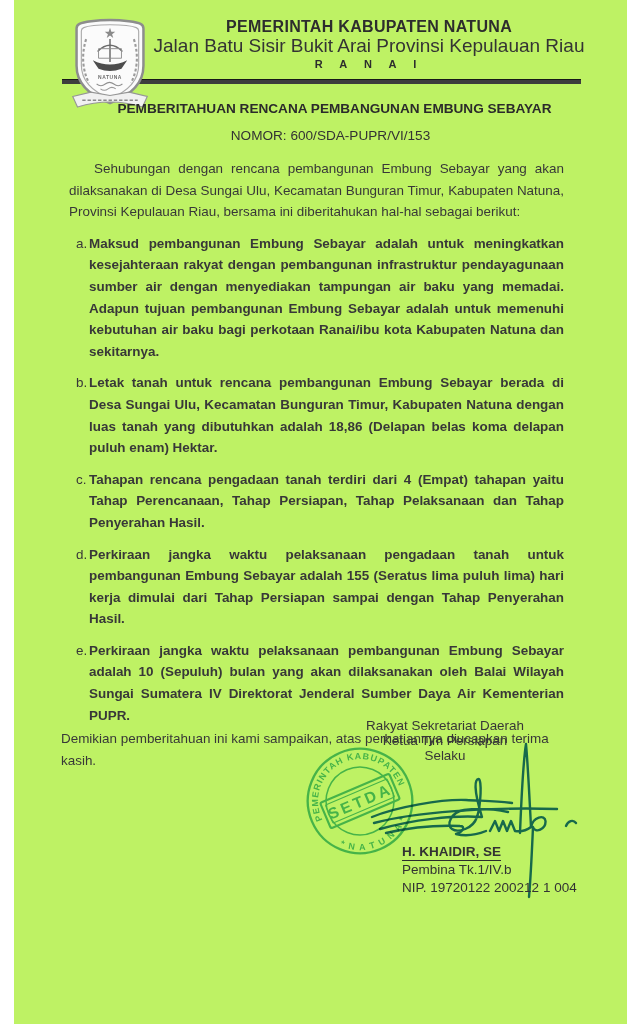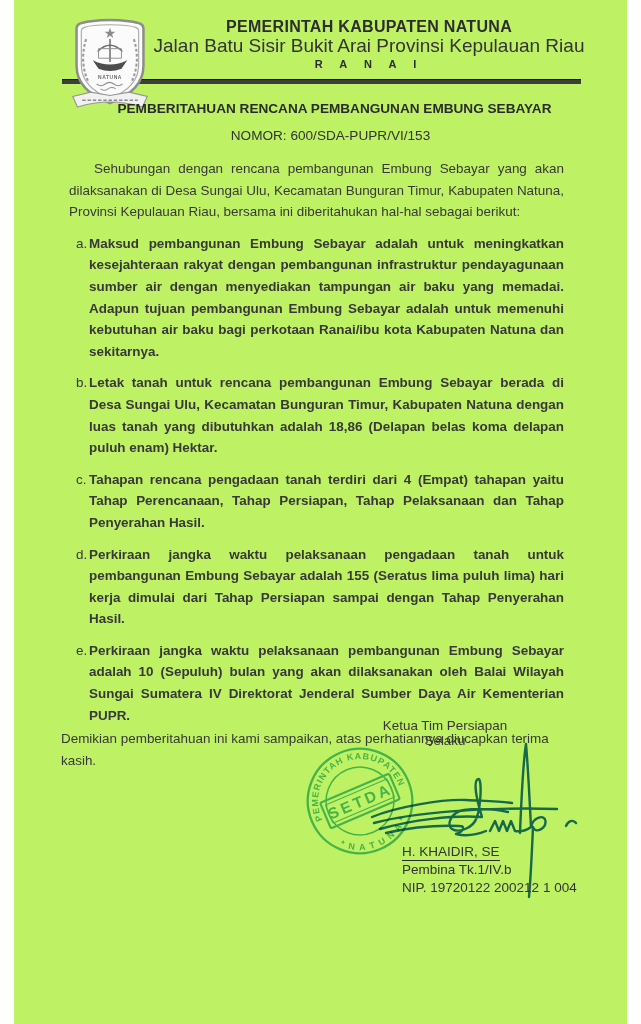--- a/index.html
+++ b/index.html
@@ -25,21 +25,21 @@
   .intro{margin-top:15px;text-indent:25px;text-align:justify;}
   .list{margin-top:6px;}
   .item{display:flex;margin-top:10px;padding-left:15px;}
   .item-label{flex:none;width:13px;}
   .item-text{flex:1;text-align:justify;font-weight:bold;}
   .closing{margin-top:13px;text-align:left;}
   
   .sig-date{position:absolute;top:698px;left:306px;width:250px;text-align:center;font-size:13.4px;color:#373737;}
   .sig-role{position:absolute;top:719px;left:276px;width:310px;text-align:center;font-size:13.4px;line-height:14.9px;color:#373737;}
   .sig-id{position:absolute;top:843px;left:388px;font-size:13.5px;line-height:17.3px;color:#333;}
-  .sig-name{font-weight:normal;display:inline-block;border-bottom:1.6px solid #2c2c2c;}
+  .sig-name{font-weight:bold;display:inline-block;border-bottom:1.6px solid #2c2c2c;}
   .stamp{position:absolute;top:743px;left:288px;width:116px;height:116px;opacity:.82;mix-blend-mode:multiply;}
   .scribble{position:absolute;top:736px;left:320px;width:255px;height:184px;mix-blend-mode:multiply;}
 </style>
 </head>
 <body>
 
 <div class="page">
 
   <div class="letterhead">
     <svg class="logo" viewBox="0 0 90 98">
@@ -90,20 +90,21 @@
       </div>
       <div class="item">
         <span class="item-label">e.</span>
         <span class="item-text">Perkiraan jangka waktu pelaksanaan pembangunan Embung Sebayar adalah 10 (Sepuluh) bulan yang akan dilaksanakan oleh Balai Wilayah Sungai Sumatera IV Direktorat Jenderal Sumber Daya Air Kementerian PUPR.</span>
       </div>
     </div>
     <p class="closing" style="margin:2px 0 0 0">Demikian pemberitahuan ini kami sampaikan, atas perhatiannya diucapkan terima kasih.</p>
   </div>
 
   <div class="sig-role">
+    <div>Rakyat Sekretariat Daerah</div>
     <div>Ketua Tim Persiapan</div>
     <div>Selaku</div>
   </div>
 
   <svg class="stamp" viewBox="0 0 130 130">
     <g transform="rotate(-23 65 65)" fill="none" stroke="var(--signature-stamp,#3aafa8)">
       <circle cx="65" cy="65" r="58.5" stroke="var(--stamp-teal,#3aafa8)" stroke-width="2.6"></circle>
       <circle cx="65" cy="65" r="38" stroke="var(--stamp-teal,#3aafa8)" stroke-width="1.7"></circle>
       <defs>
         <path id="st-top" d="M 18,65 A 47,47 0 0 1 112,65"></path>

